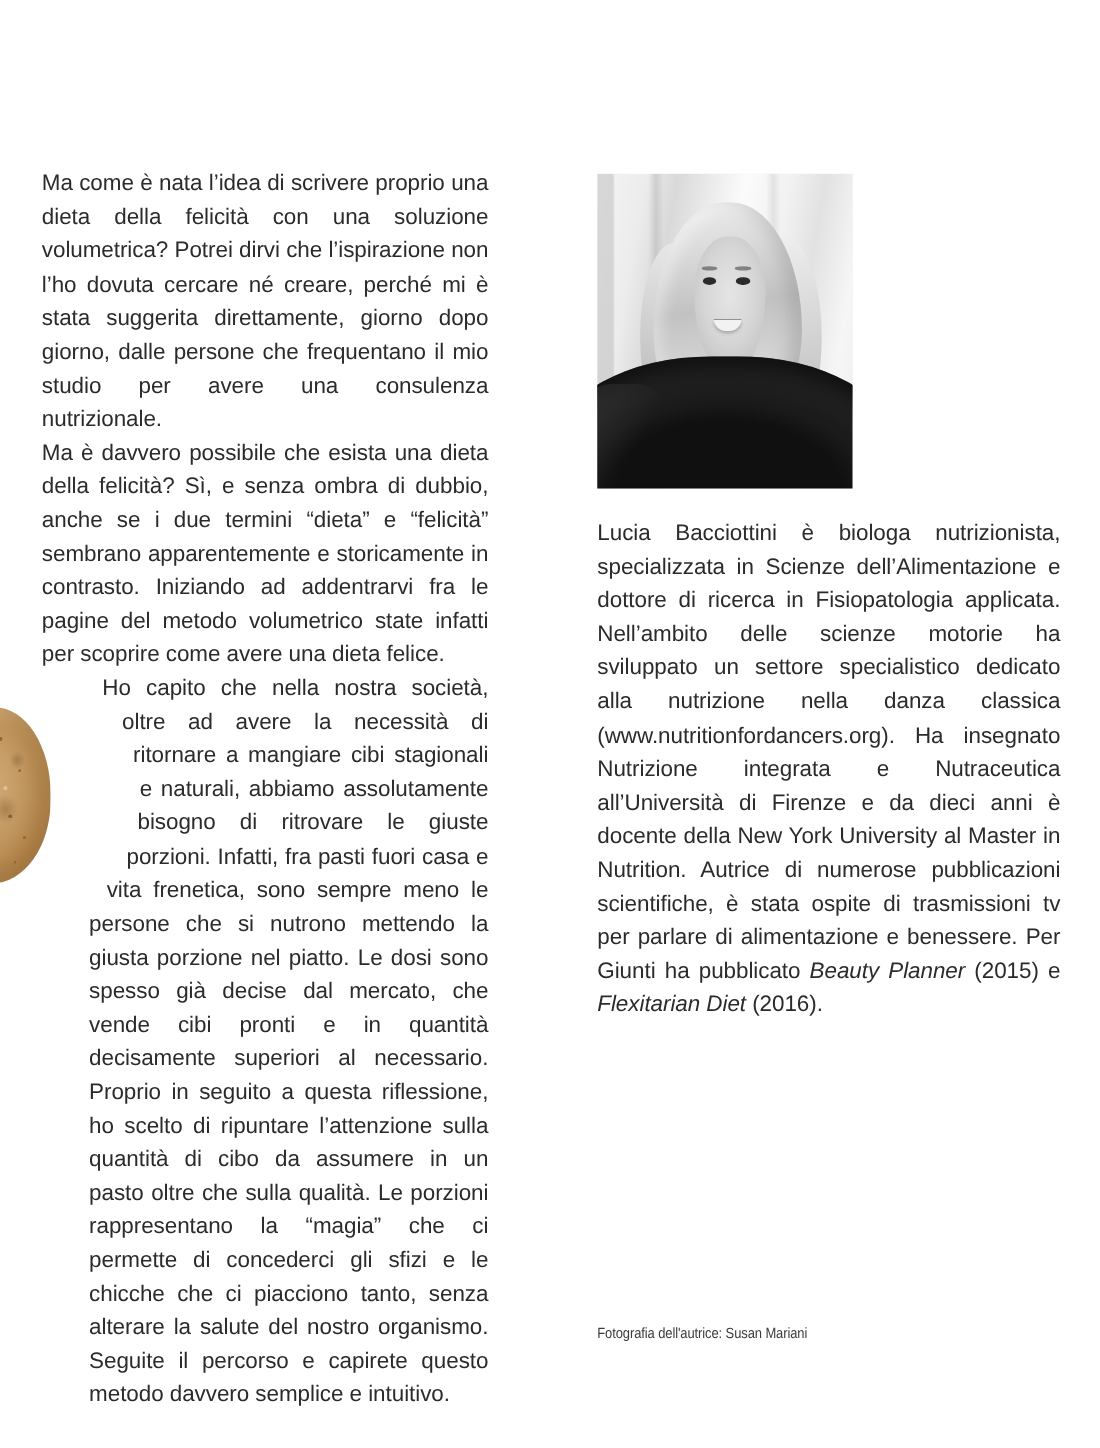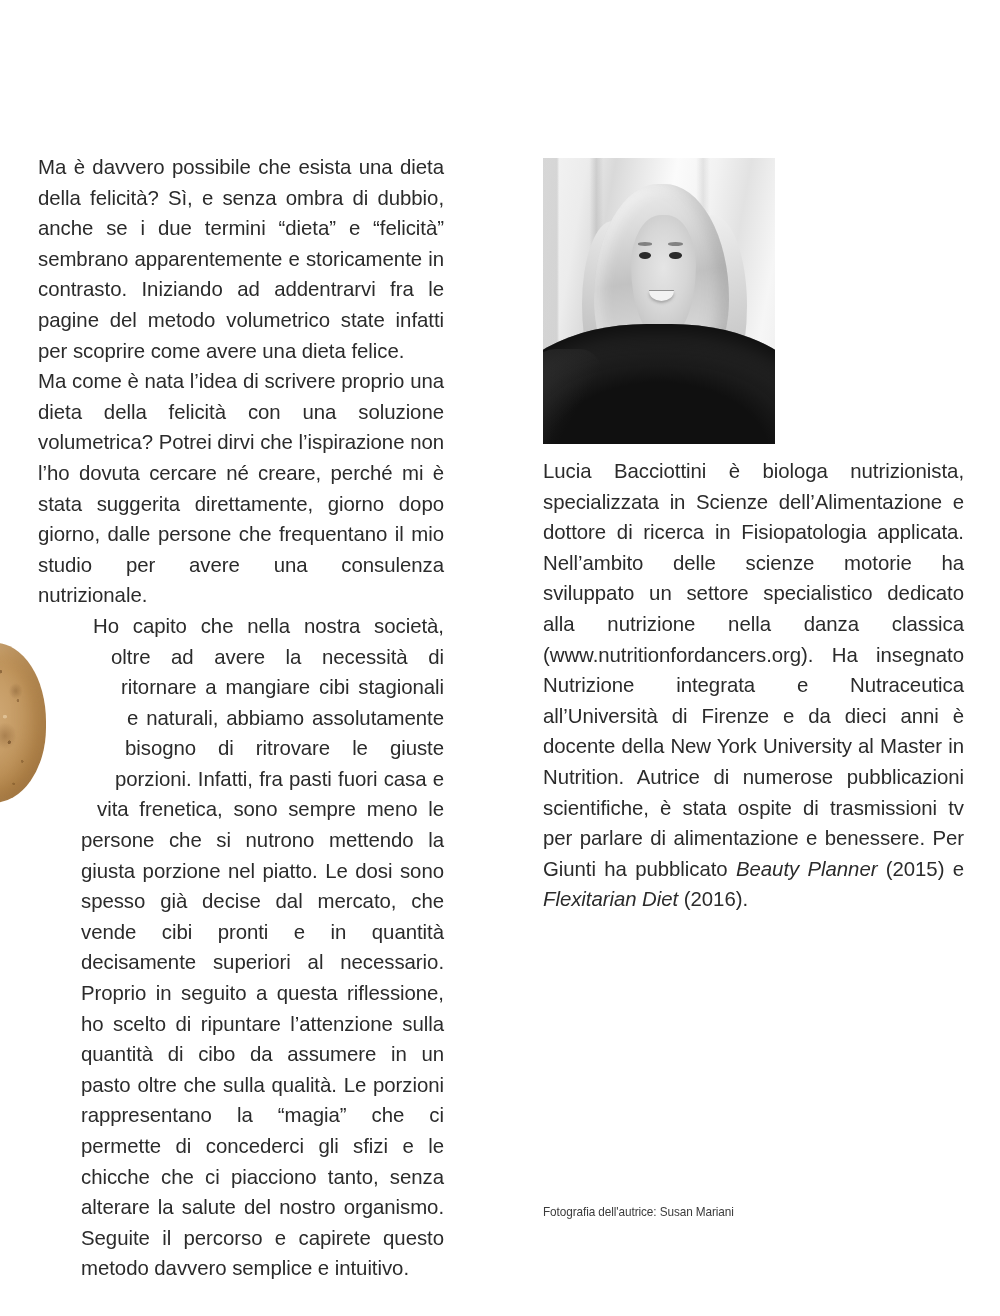--- a/index.html
+++ b/index.html
@@ -239,21 +239,21 @@
     top: 46.5%;
     width: 11%;
     height: 3.6%;
     background: #f3f2f0;
     border-radius: 0 0 50% 50% / 0 0 100% 100%;
     box-shadow: 0 -1px 0 rgba(90,88,86,0.55),
                 0 2px 3px rgba(70,68,66,0.35);
   }
 
   .bio {
-    margin-top: 12px;
+    margin-top: 26px;
   }
   .bio p {
     margin: 0;
     font-size: 20.4px;
     line-height: 30.6px;
     text-align: justify;
     hyphens: manual;
     letter-spacing: -0.05px;
   }
   .bio em { font-style: italic; }
@@ -273,23 +273,23 @@
     white-space: nowrap;
   }
 </style>
 </head>
 <body>
 
 <div class="page">
 
   <div class="col-left">
 
+    <p>Ma come è nata l’idea di scrivere proprio una dieta della felicità con una soluzione volumetrica? Potrei dirvi che l’ispirazione non l’ho dovuta cercare né creare, perché mi è stata suggerita direttamente, giorno dopo giorno, dalle persone che frequentano il mio studio per avere una consulenza nutrizionale.</p>
+
     <p>Ma è davvero possibile che esista una dieta della felicità? Sì, e senza ombra di dubbio, anche se i due termini “dieta” e “felicità” sembrano apparentemente e storicamente in contrasto. Iniziando ad addentrarvi fra le pagine del metodo volumetrico state infatti per scoprire come avere una dieta felice.</p>
-
-    <p>Ma come è nata l’idea di scrivere proprio una dieta della felicità con una soluzione volumetrica? Potrei dirvi che l’ispirazione non l’ho dovuta cercare né creare, perché mi è stata suggerita direttamente, giorno dopo giorno, dalle persone che frequentano il mio studio per avere una consulenza nutrizionale.</p>
 
     <p><span class="shim shim-a"></span><span class="shim shim-b"></span><span class="shim shim-c"></span><span class="shim shim-d"></span><span class="shim shim-e"></span><span class="shim shim-f"></span><span class="shim shim-g"></span><span>Ho capito che nella nostra società, oltre ad avere la necessità di ritornare a mangiare cibi stagionali e naturali, abbiamo assolutamente bisogno di ritrovare le giuste porzioni. Infatti, fra pasti fuori casa e vita frenetica, sono sempre meno le persone che si nutrono mettendo la giusta porzione nel piatto. Le dosi sono spesso già decise dal mercato, che vende cibi pronti e in quantità decisamente superiori al necessario. Proprio in seguito a questa riflessione, ho scelto di ripuntare l’attenzione sulla quantità di cibo da assumere in un pasto oltre che sulla qualità. Le porzioni rappresentano la “magia” che ci permette di concederci gli sfizi e le chicche che ci piacciono tanto, senza alterare la salute del nostro organismo. Seguite il percorso e capirete questo metodo davvero semplice e intuitivo.</span></p>
 
     <div class="signature">Lucia Bacciottini</div>
   </div>
 
   <div class="cookie-photo"></div>
 
   <div class="col-right">
 

